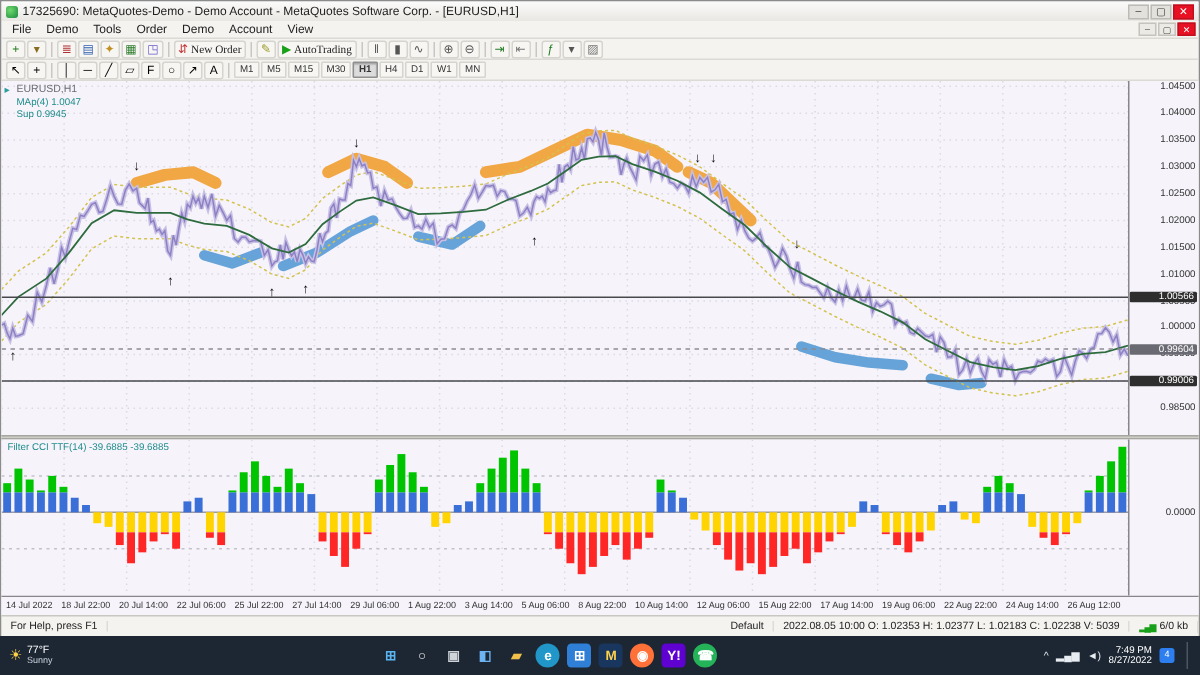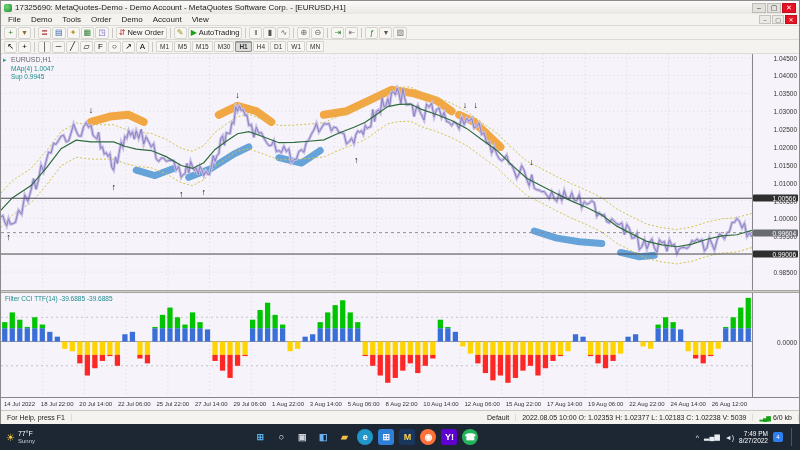--- a/index.html
+++ b/index.html
@@ -14,21 +14,21 @@
   .win-btn{width:14px;height:10px;display:flex;align-items:center;justify-content:center;font-size:7px;background:#e3e1dc;border:1px solid #bdbbb6;color:#333;}
   .win-btn.close{background:#e81123;color:#fff;border-color:#c00f1f;}
   .menubar{height:12px;background:#f4f3f0;border-bottom:1px solid #dcdad4;display:flex;align-items:center;font-size:8px;color:#222;flex:0 0 12px;padding:0 2px;}
   .menu-item{padding:0 5px;}
   .child-controls{margin-left:auto;display:flex;gap:1px;}
   .child-btn{width:12px;height:9px;display:flex;align-items:center;justify-content:center;font-size:6px;background:#eceae5;border:1px solid #c5c3be;color:#444;}
   .child-btn.close{color:#fff;background:#e81123;border-color:#c00f1f;}
   .toolbar{height:14px;background:#f4f3f0;border-bottom:1px solid #dcdad4;display:flex;align-items:center;gap:1px;padding:0 3px;flex:0 0 14px;}
   .tb-btn{height:12px;min-width:13px;display:flex;align-items:center;justify-content:center;gap:2px;font-size:8px;border:1px solid #d6d4ce;background:#f7f6f3;border-radius:2px;padding:0 2px;}
   .tb-glyph{line-height:1;}
-  .tb-label{font-size:7.5px;color:#222;}
+  .tb-label{font-size:7.5px;color:#222;font-family:Liberation Serif, serif;}
   .tb-sep{width:1px;height:10px;background:#c9c7c1;margin:0 2px;}
   .tf-btn{height:11px;padding:0 3px;display:flex;align-items:center;font-size:6.5px;border:1px solid #d6d4ce;background:#f7f6f3;color:#333;border-radius:1px;}
   .tf-active{background:#dcdcdc;border-color:#8f8f8f;box-shadow:inset 0 1px 1px rgba(0,0,0,.25);font-weight:bold;}
   
   .chart-zone{flex:1;min-height:0;display:grid;grid-template-columns:1fr 47px;grid-template-rows:1fr 3px 104px 13px;background:#f6f4fa;}
   .main-chart{grid-row:1;grid-column:1;position:relative;overflow:hidden;background:#f6f4fa;}
   .main-chart svg,.ind-panel svg{position:absolute;inset:0;width:100%;height:100%;}
   .price-axis{grid-row:1;grid-column:2;position:relative;border-left:1px solid #86868c;background:#f6f4fa;overflow:hidden;}
   .ax-label{position:absolute;right:2px;transform:translateY(-50%);font-size:6.5px;color:#333;}
   .ax-tag{position:absolute;left:0;right:1px;transform:translateY(-50%);font-size:6.5px;color:#fff;text-align:right;padding:0 2px;border-radius:1px;}

